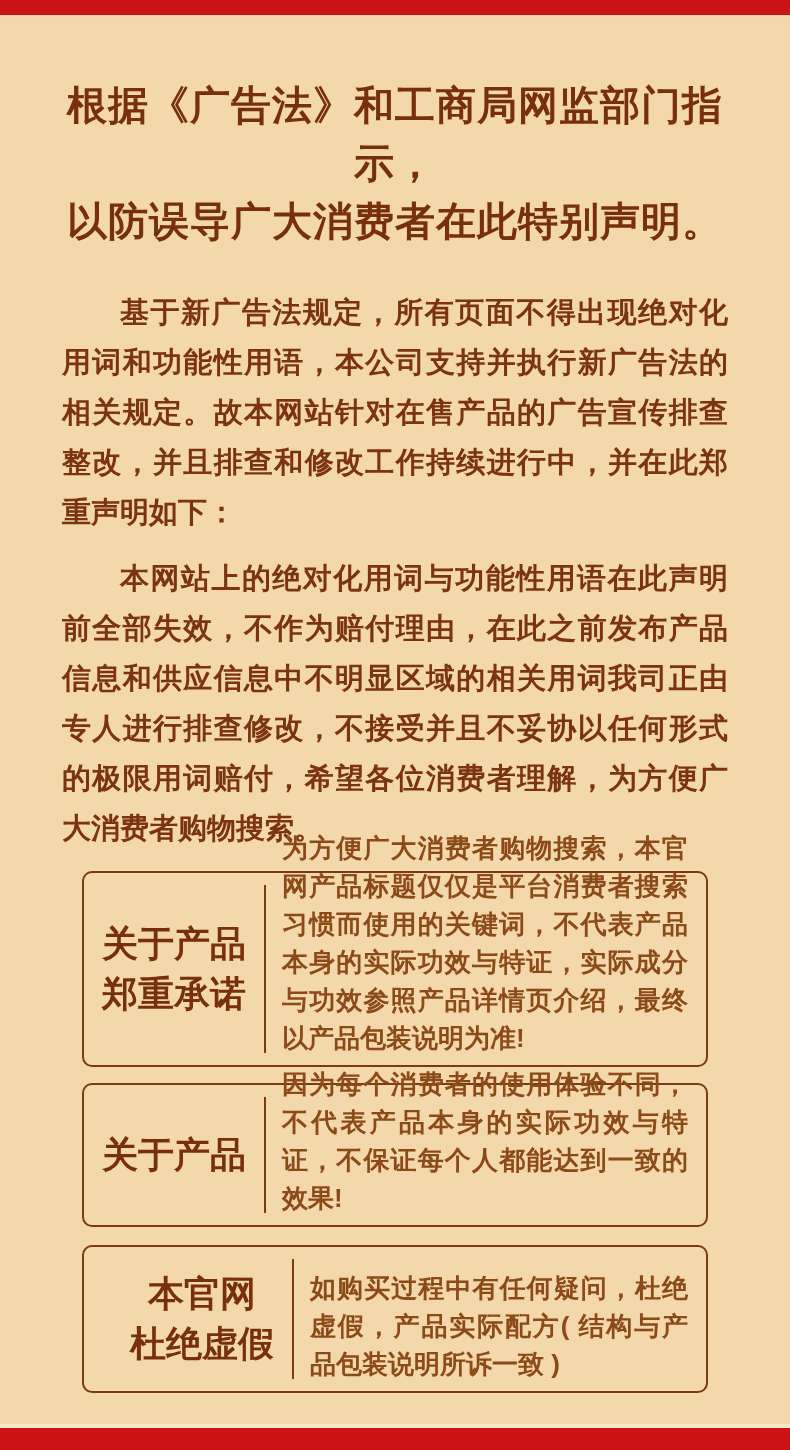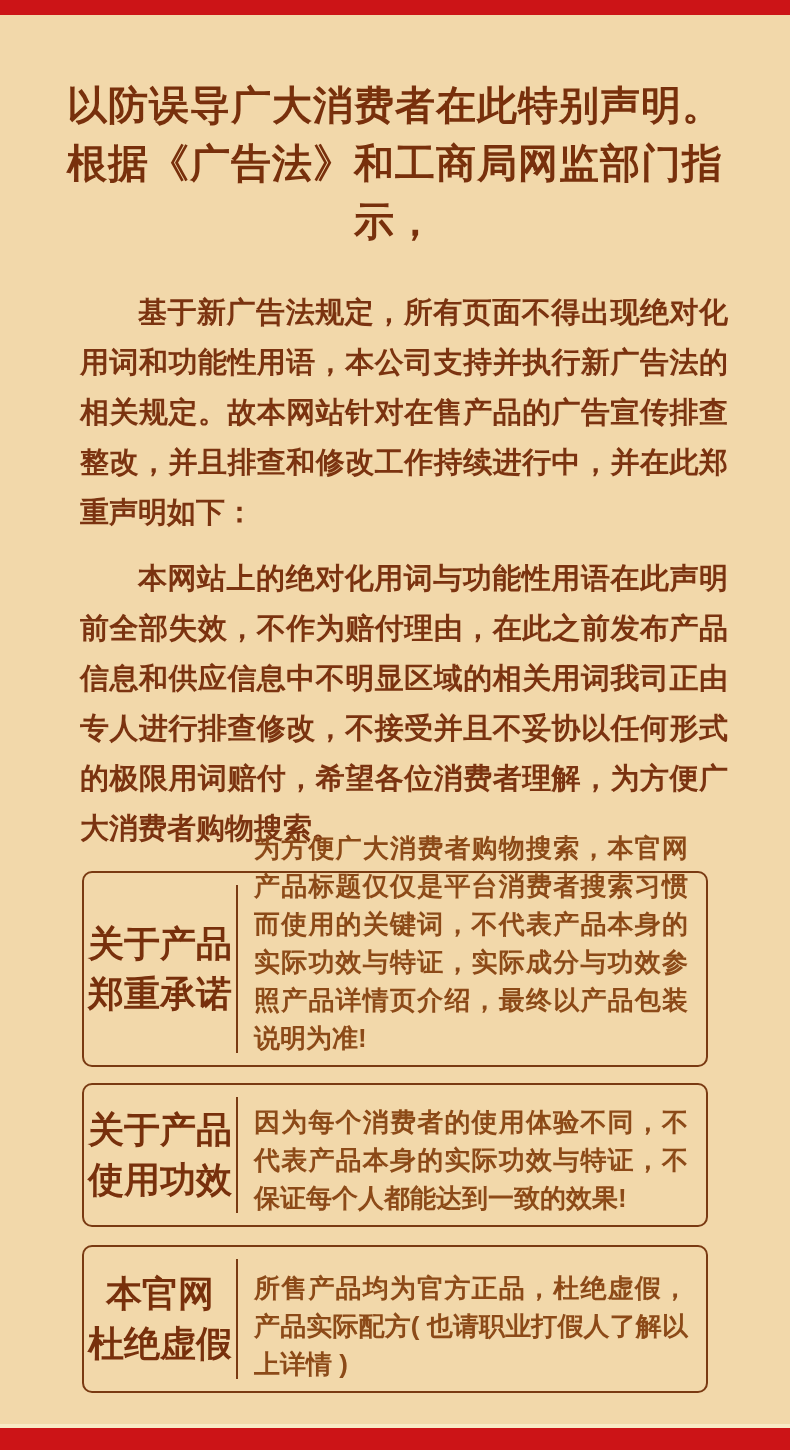--- a/index.html
+++ b/index.html
@@ -45,40 +45,39 @@
     color: #78300c;
     letter-spacing: 1px;
   }
   .statement-paragraph {
     text-align: justify;
     text-indent: 2em;
     font-size: 29px;
     line-height: 50px;
     font-weight: 600;
     color: #7b3310;
-    margin-left: 18px;
   }
   .statement-paragraph.first { margin-top: 36px; }
   .statement-paragraph.second { margin-top: 16px; }
   .boxes-wrap {
     margin-top: 18px;
   }
   .notice-box {
     width: 626px;
     margin: 0 auto 16px auto;
     border: 2px solid #7a3a12;
     border-radius: 10px;
     display: flex;
     align-items: stretch;
   }
   .notice-box.box-1 { height: 196px; margin-bottom: 16px; }
   .notice-box.box-2 { height: 144px; margin-bottom: 18px; }
-  .notice-box.box-3 { height: 148px; margin-bottom: 16px; }
+  .notice-box.box-3 { height: 148px; margin-bottom: 16px; padding-left: 28px; }
   .box-title {
-    width: 152px;
+    width: 180px;
     flex: none;
     display: flex;
     flex-direction: column;
     align-items: center;
     justify-content: center;
     font-size: 36px;
     line-height: 50px;
     font-weight: 700;
     color: #78300c;
     text-align: center;
@@ -111,22 +110,22 @@
   }
 </style>
 </head>
 <body>
 
 <div class="page">
   <div class="top-bar"></div>
 
   <div class="content">
     <h1 class="page-title">
+      <span style="display:block">根据《广告法》和工商局网监部门指示，</span>
       <span style="display:block">以防误导广大消费者在此特别声明。</span>
-      <span style="display:block">根据《广告法》和工商局网监部门指示，</span>
     </h1>
 
     <p class="statement-paragraph first">基于新广告法规定，所有页面不得出现绝对化用词和功能性用语，本公司支持并执行新广告法的相关规定。故本网站针对在售产品的广告宣传排查整改，并且排查和修改工作持续进行中，并在此郑重声明如下：</p>
     <p class="statement-paragraph second">本网站上的绝对化用词与功能性用语在此声明前全部失效，不作为赔付理由，在此之前发布产品信息和供应信息中不明显区域的相关用词我司正由专人进行排查修改，不接受并且不妥协以任何形式的极限用词赔付，希望各位消费者理解，为方便广大消费者购物搜索。</p>
 
     <div class="boxes-wrap">
 
       <div class="notice-box box-1">
         <div class="box-title">
           <span>关于产品</span>
@@ -134,36 +133,35 @@
         </div>
         <div class="box-divider"></div>
         <div class="box-body">
           <span>为方便广大消费者购物搜索，本官网产品标题仅仅是平台消费者搜索习惯而使用的关键词，不代表产品本身的实际功效与特证，实际成分与功效参照产品详情页介绍，最终以产品包装说明为准!</span>
         </div>
       </div>
 
       <div class="notice-box box-2">
         <div class="box-title">
           <span>关于产品</span>
-          <span>使用功效</span>
         </div>
         <div class="box-divider"></div>
         <div class="box-body">
           <span>因为每个消费者的使用体验不同，不代表产品本身的实际功效与特证，不保证每个人都能达到一致的效果!</span>
         </div>
       </div>
 
       <div class="notice-box box-3">
         <div class="box-title">
           <span>本官网</span>
           <span>杜绝虚假</span>
         </div>
         <div class="box-divider"></div>
         <div class="box-body">
-          <span>所售产品均为官方正品，杜绝虚假，产品实际配方( 也请职业打假人了解以上详情 )</span>
+          <span>如购买过程中有任何疑问，杜绝虚假，产品实际配方( 结构与产品包装说明所诉一致 )</span>
         </div>
       </div>
 
     </div>
 
     <div class="page-footer">
       <span style="display:block">如购买过程中有任何疑问，</span>
 
     </div>
   </div>

